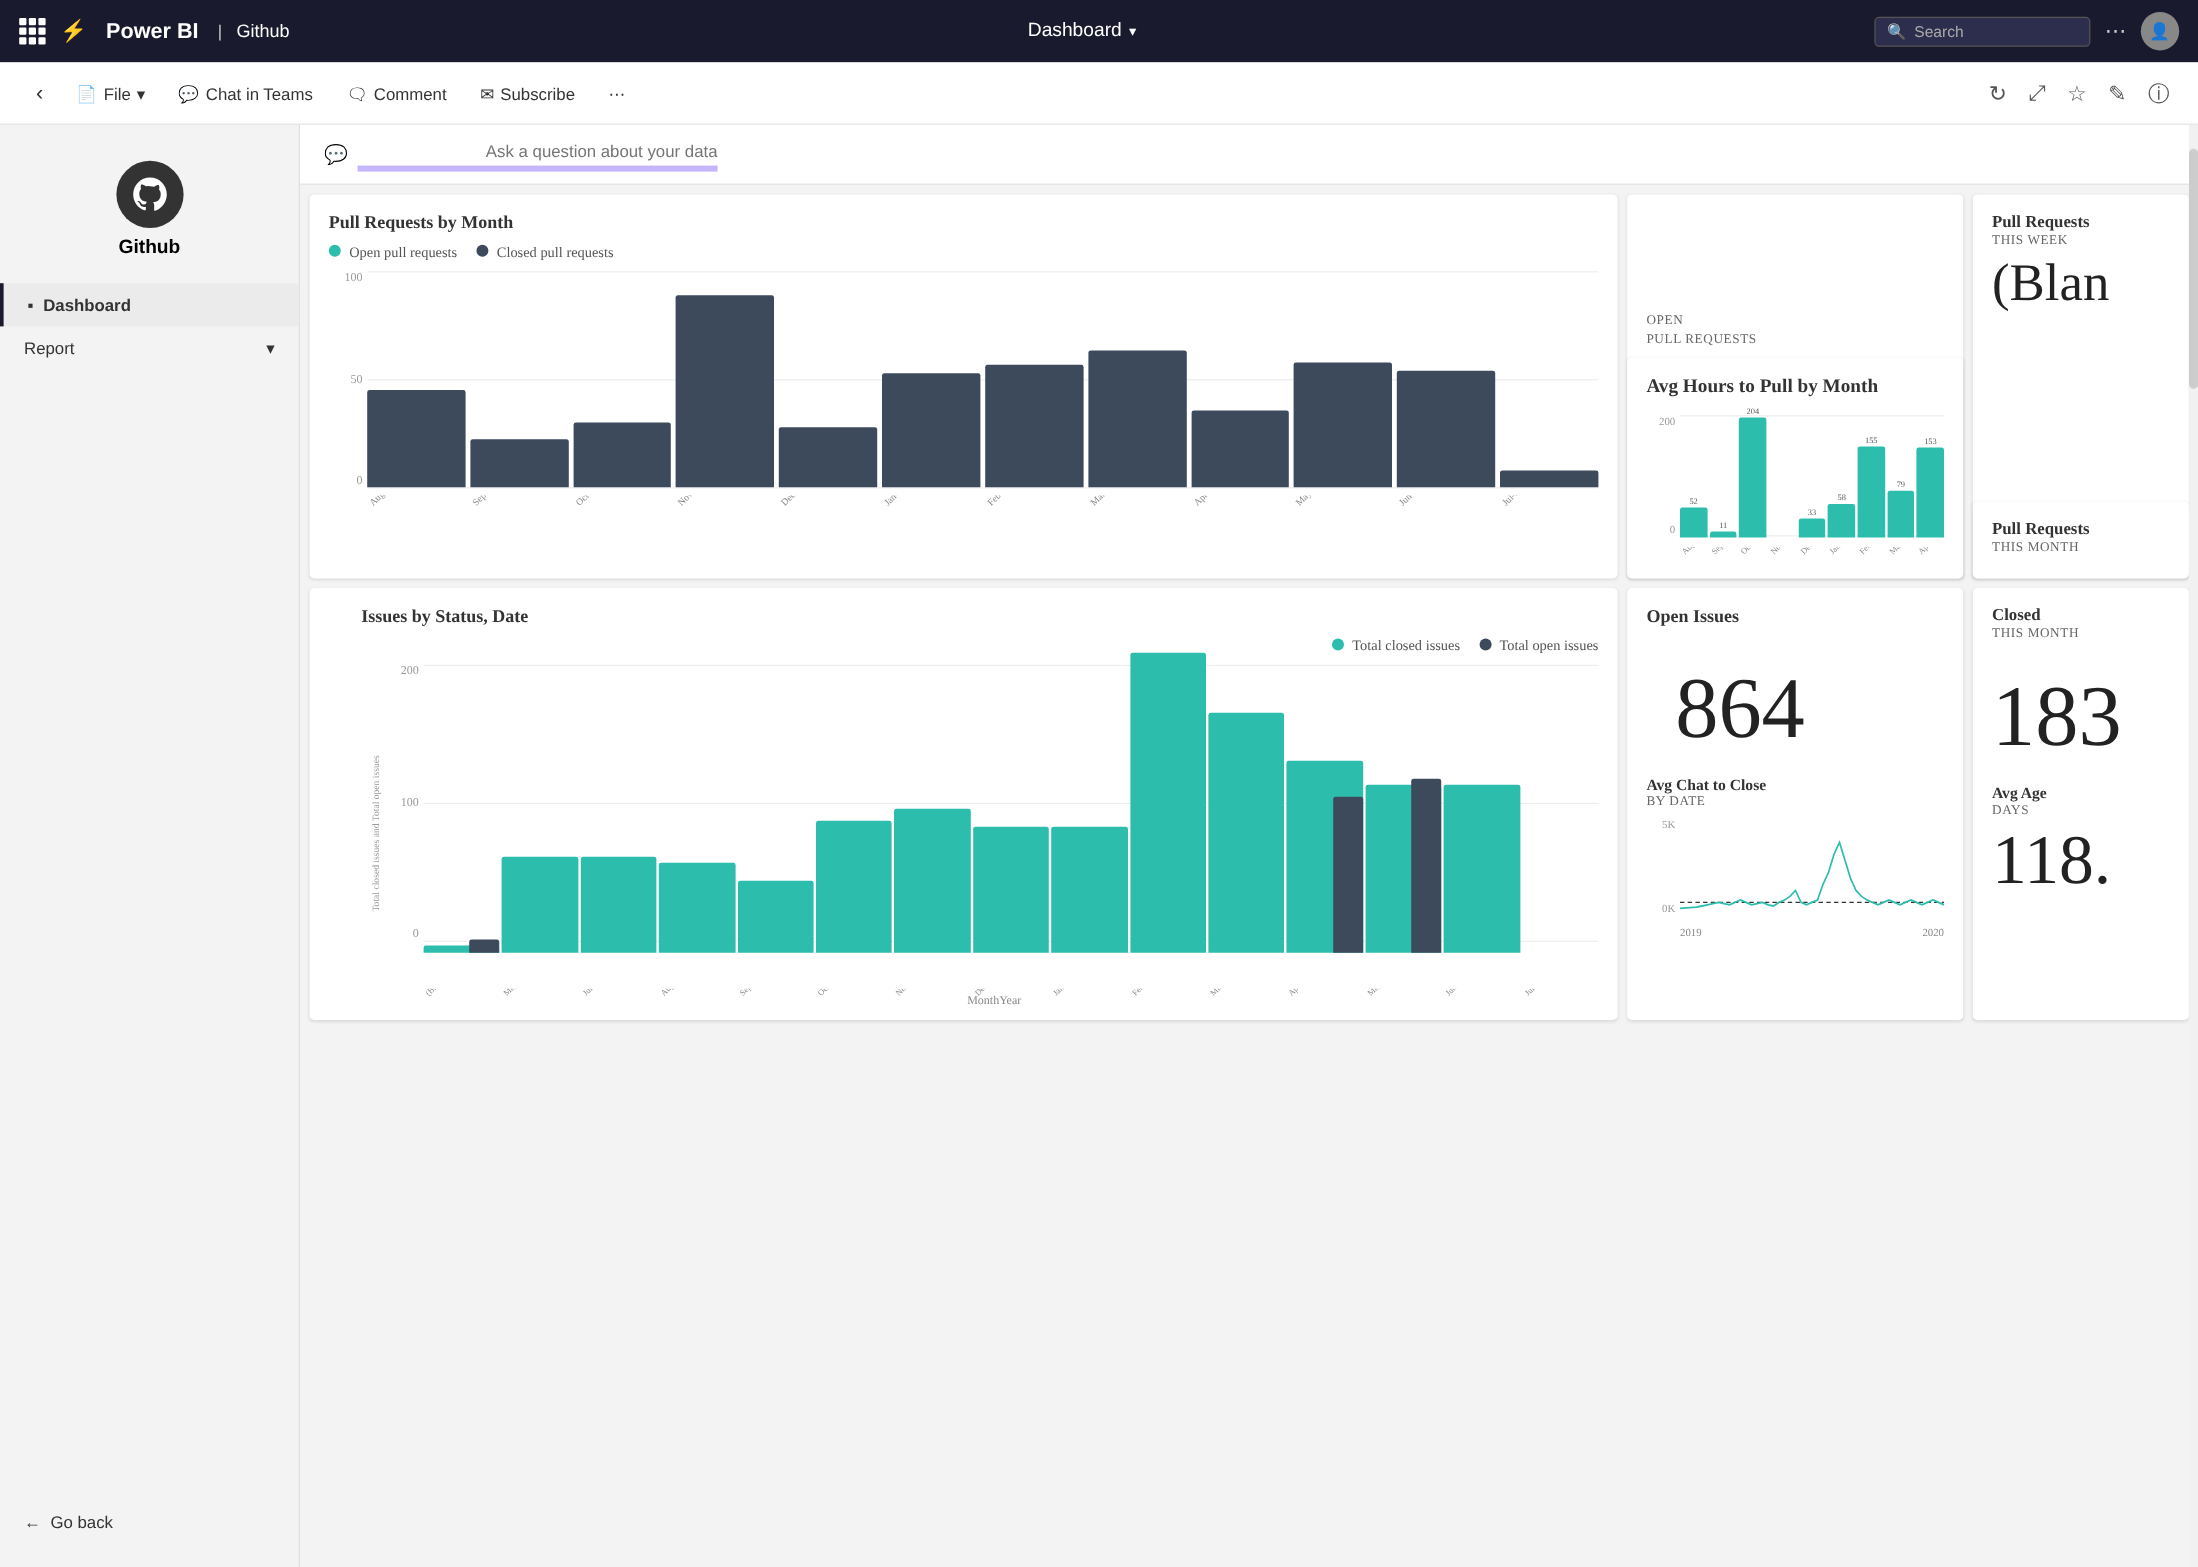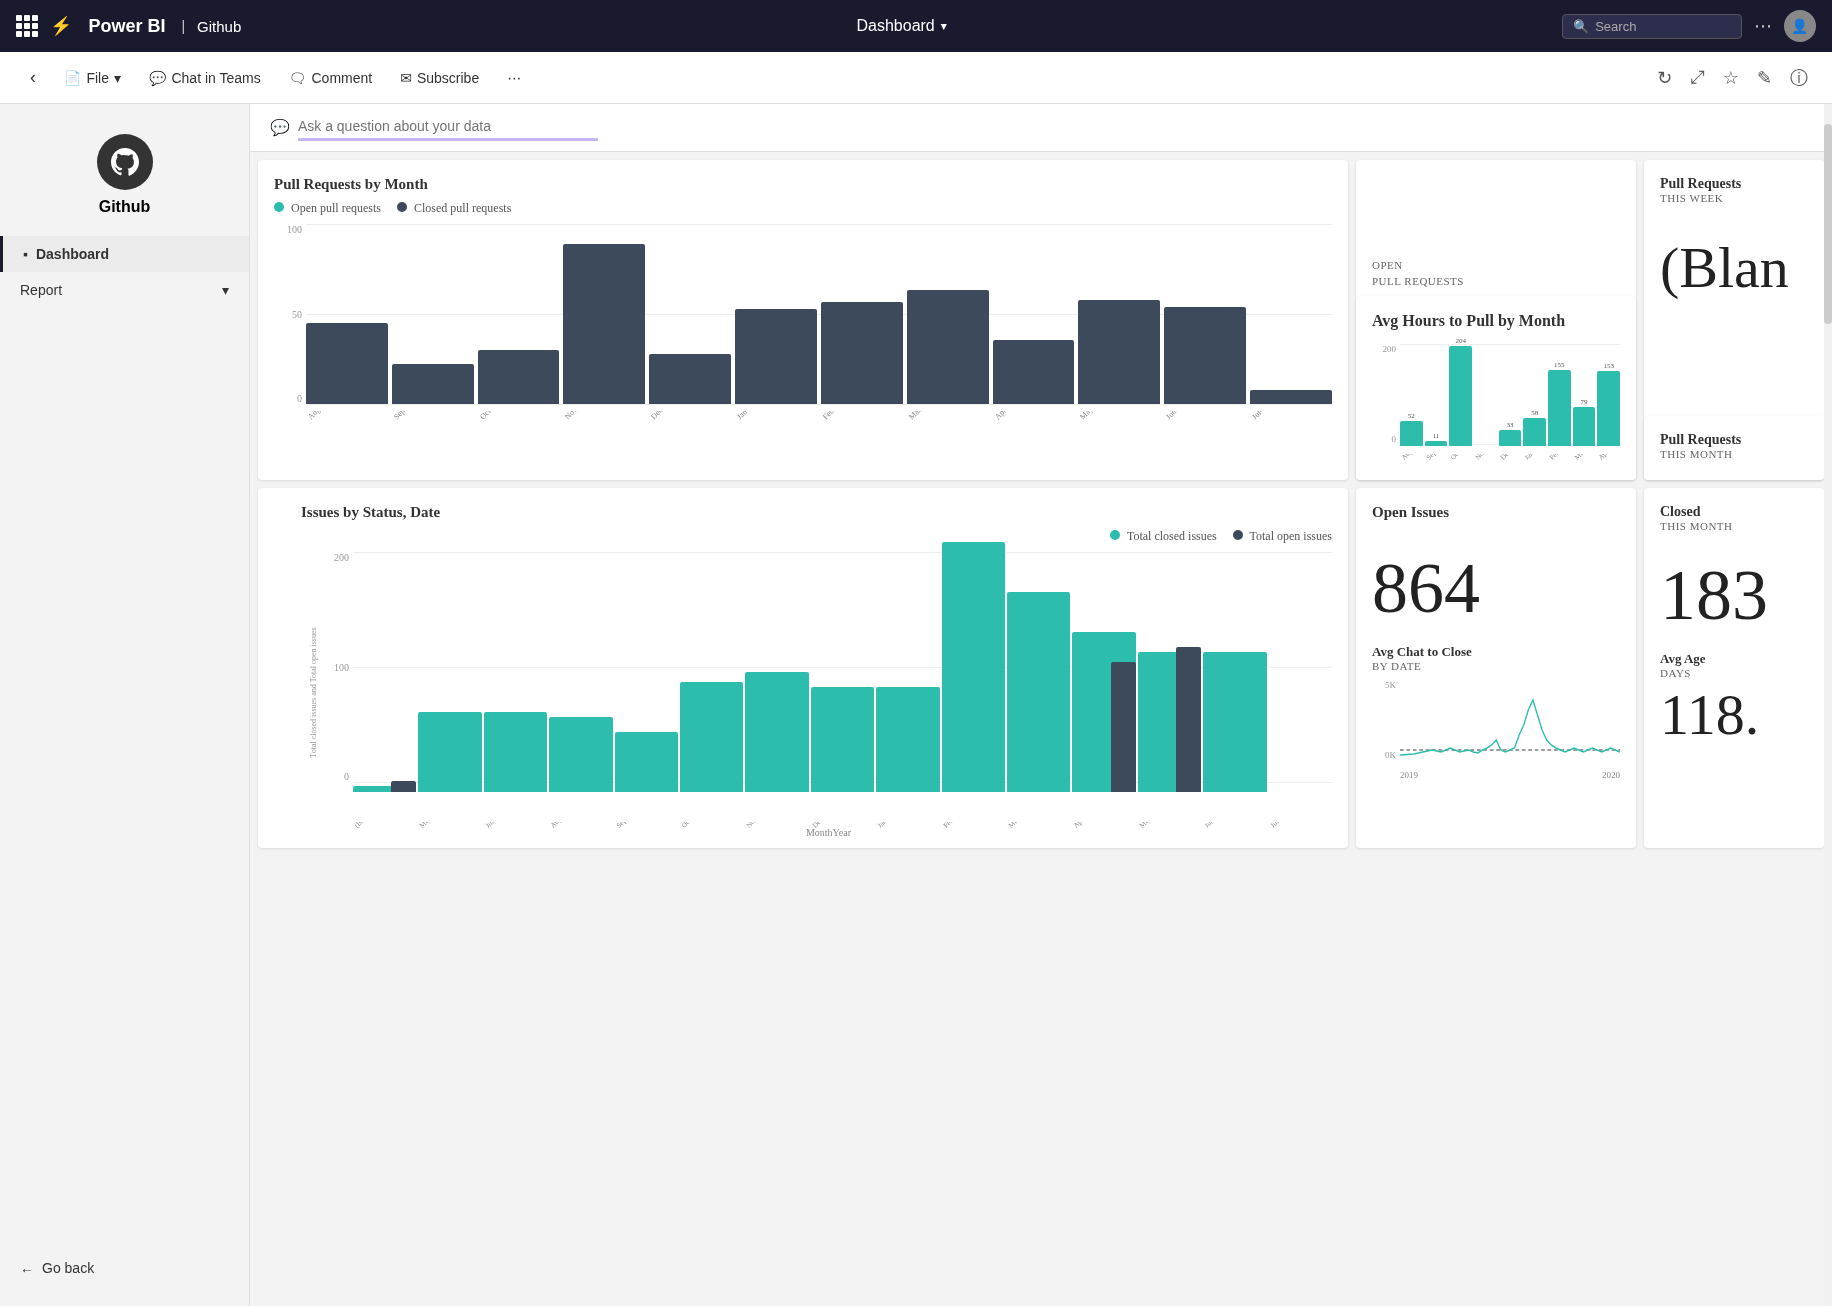--- a/index.html
+++ b/index.html
@@ -95,22 +95,23 @@
       display: flex;
       align-items: center;
       gap: 8px;
     }
     .qa-input {
       border: none;
       outline: none;
       font-size: 14px;
       color: #333;
       width: 300px;
-      border-bottom: 3px solid #c4b5fd;
+      border-bottom: 5px solid #c4b5fd;
       padding: 4px 0;
+      text-align: right;
     }
 
     
     .main-content {
       flex: 1;
       overflow-y: auto;
       background: #f3f3f3;
       display: flex;
       flex-direction: column;
     }
@@ -357,21 +358,21 @@
 
       <div class="card row1 col2" style="display:flex;flex-direction:column;justify-content:center;min-height:160px;">
         <div class="card-subtitle">Open</div>
         <div class="card-subtitle">PULL REQUESTS</div>
         <div class="card-big-number" style="margin-top:20px;">5</div>
       </div>
 
       <div class="card row1 col3" style="display:flex;flex-direction:column;justify-content:flex-start;min-height:160px;overflow:hidden;">
         <div style="font-size:14px;font-weight:600;color:#333;">Pull Requests</div>
         <div class="card-subtitle">THIS WEEK</div>
-        <div style="font-size:58px;font-weight:300;color:#222;line-height:1.1;margin-top:28px;overflow:hidden;">(Blan</div>
+        <div style="font-size:44px;font-weight:300;color:#222;line-height:1.1;margin-top:2px;overflow:hidden;">(Blan</div>
       </div>
 
       <div class="card row2 col1" style="min-height:360px;padding-left:43px;">
         <div class="card-title">Issues by Status, Date</div>
         <div style="display:flex;justify-content:flex-end;gap:16px;font-size:12px;color:#555;margin-bottom:8px;">
           <span>
             <span style="display:inline-block;width:10px;height:10px;background:#2dbdad;border-radius:50%;margin-right:4px;"></span>
             <span>Total closed issues</span>
           </span>
           <span>
@@ -551,21 +552,21 @@
               </div>
             <div style="flex:1;overflow:hidden;">
                 <span style="font-size:7px;color:#888;display:block;transform:rotate(-45deg);transform-origin:left top;white-space:nowrap;margin-top:2px;">Apr-2020</span>
               </div>
           </div>
         </div>
       </div>
 
       <div class="card" style="grid-column:2;grid-row:2;display:flex;flex-direction:column;justify-content:flex-start;">
         <div class="card-title">Open Issues</div>
-        <div style="font-size:72px;font-weight:300;color:#222;line-height:1.1;margin-top:20px;">864</div>
+        <div style="font-size:72px;font-weight:300;color:#222;line-height:1.1;margin-top:20px;margin-left:24px;">864</div>
         <div style="margin-top:16px;">
           <div style="font-size:13px;font-weight:600;color:#333;">Avg Chat to Close</div>
           <div class="card-subtitle">BY DATE</div>
 
           <div style="position:relative;height:100px;margin-top:8px;">
             <div style="position:absolute;left:0;top:0;height:80px;display:flex;flex-direction:column;justify-content:space-between;font-size:9px;color:#999;width:24px;text-align:right;">
               <span>5K</span>
               <span>0K</span>
             </div>
             <svg style="position:absolute;left:28px;right:0;top:0;width:calc(100% - 28px);height:80px;" viewBox="0 0 240 80" preserveAspectRatio="none">

